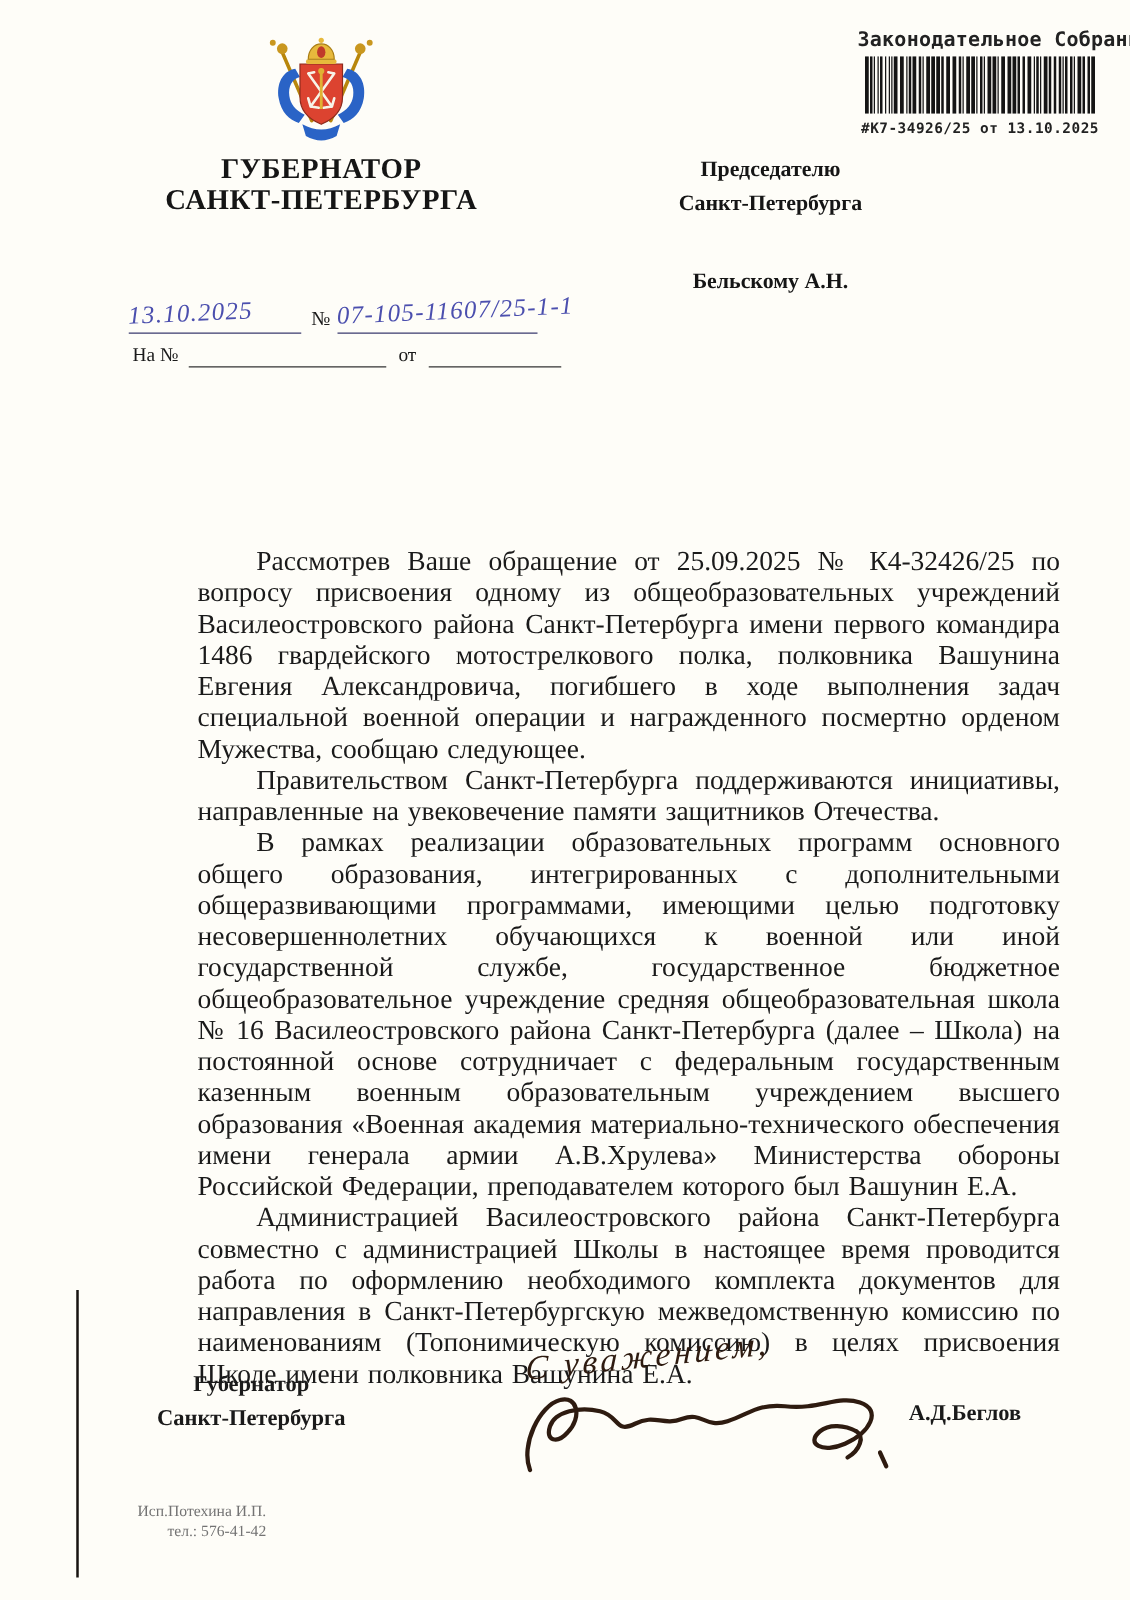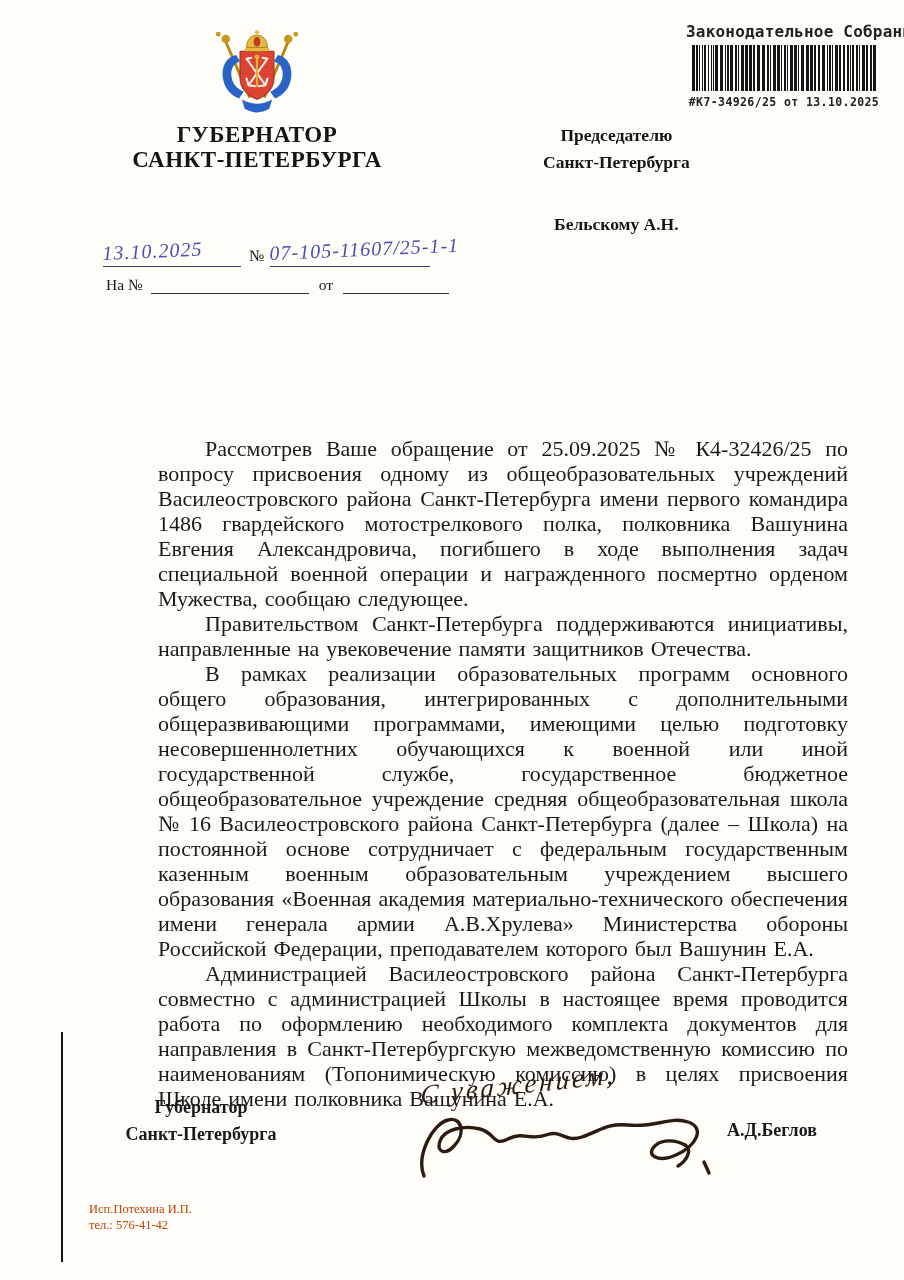--- a/index.html
+++ b/index.html
@@ -49,21 +49,21 @@
   .body-text{position:absolute;left:113px;top:436px;width:690px;font-size:22px;line-height:25px;text-align:justify;margin-left:45px;}
   .body-text p{margin:0;text-indent:47px;word-spacing:1.5px;}
 
   
   .sign-pos{position:absolute;left:108px;top:1094px;width:186px;text-align:center;font-size:18px;font-weight:bold;line-height:27px;}
   .closing-hw{position:absolute;left:420px;top:1080px;font-size:27px;font-style:italic;color:#2e1b10;letter-spacing:3px;transform:rotate(-6deg) skewX(-8deg);transform-origin:left bottom;white-space:nowrap;}
   .signature-svg{position:absolute;left:408px;top:1098px;}
   .sign-name{position:absolute;left:727px;top:1120px;font-size:18px;font-weight:bold;}
 
   
-  .footer{position:absolute;left:89px;top:1201px;font-size:12.5px;line-height:16px;color:#c2410c;}
+  .footer{position:absolute;left:110px;top:1201px;font-size:12.5px;line-height:16px;color:#737373;text-align:right;}
 
   
   .edge-line{position:absolute;left:61px;top:1032px;width:2.4px;height:230px;background:#171310;}
 </style>
 </head>
 <body>
 
 <div class="page">
 
   <div class="stamp">

